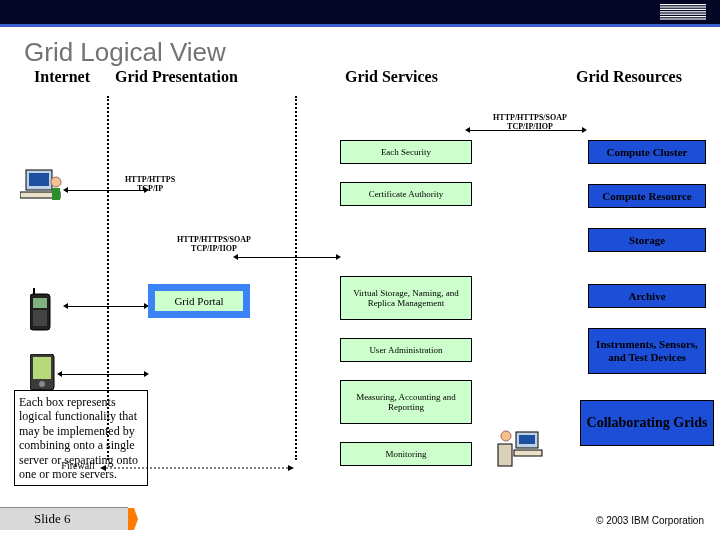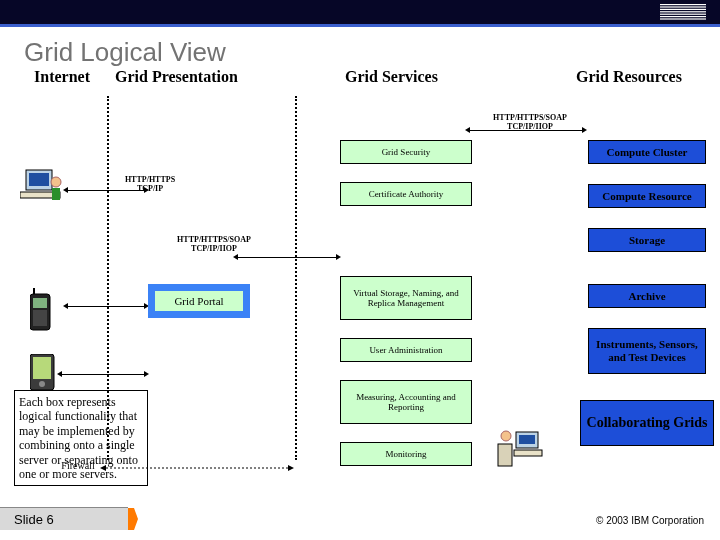--- a/index.html
+++ b/index.html
@@ -16,21 +16,21 @@
   .pbox{position:absolute;border:7px solid #3b82f6;background:#cfc;font-size:11px;text-align:center;display:flex;align-items:center;justify-content:center}
   .proto{position:absolute;font-size:8px;font-weight:700;text-align:center;line-height:1.1;width:92px}
   .note{position:absolute;border:1px solid #000;font-size:12px;width:124px;padding:4px;line-height:1.2}
   .fl{position:absolute;font-size:10px;text-align:center;width:56px}
   .arrow{position:absolute;height:1px;background:#000}
   .arrow:before,.arrow:after{content:"";position:absolute;width:0;height:0;border-top:3px solid transparent;border-bottom:3px solid transparent;top:-3px}
   .arrow:before{left:-5px;border-right:5px solid #000}
   .arrow:after{right:-5px;border-left:5px solid #000}
   .footer{position:absolute;left:0;right:0;bottom:0;height:35px}
   .foot-l{position:absolute;left:0;bottom:10px;width:128px;height:22px;background:#d9d9d9;border-top:1px solid #888;display:flex;align-items:center}
-  .foot-l span{font-family:Liberation Sans, sans-serif;font-size:13px;color:#000;padding-left:14px}
+  .foot-l span{font-family:Liberation Serif, serif;font-size:13px;color:#000;padding-left:34px}
   .chev{position:absolute;left:128px;bottom:10px;width:10px;height:22px;background:#ff7a00;clip-path:polygon(0 0,60% 0,100% 50%,60% 100%,0 100%)}
   .copy{position:absolute;right:16px;bottom:14px;font-family:Arial,sans-serif;font-size:10px;color:#000}
   .ico{position:absolute}
 </style>
 </head>
 <body>
 
 <div class="topbar">
   <svg width="46" height="16" viewBox="0 0 46 16">
     <g fill="#fff">
@@ -86,21 +86,21 @@
 TCP/IP/IIOP</div>
 
   <div class="arrow" style="left:68px;top:100px;width:76px"></div>
   <div class="arrow" style="left:68px;top:216px;width:76px"></div>
   <div class="arrow" style="left:62px;top:284px;width:82px"></div>
   <div class="arrow" style="left:238px;top:167px;width:98px"></div>
   <div class="arrow" style="left:470px;top:40px;width:112px"></div>
 
   <div class="pbox" style="left:148px;top:194px;width:88px;height:20px">Grid Portal</div>
 
-  <div class="sbox" style="left:340px;top:50px;width:124px;height:18px">Grid Security</div>
+  <div class="sbox" style="left:340px;top:50px;width:124px;height:18px">Each Security</div>
   <div class="sbox" style="left:340px;top:92px;width:124px;height:18px">Certificate Authority</div>
   <div class="sbox" style="left:340px;top:186px;width:124px;height:38px">Virtual Storage, Naming, and Replica Management</div>
   <div class="sbox" style="left:340px;top:248px;width:124px;height:18px">User Administration</div>
   <div class="sbox" style="left:340px;top:290px;width:124px;height:38px">Measuring, Accounting and Reporting</div>
   <div class="sbox" style="left:340px;top:352px;width:124px;height:18px">Monitoring</div>
 
   <div class="rbox" style="left:588px;top:50px;width:108px;height:18px">Compute Cluster</div>
   <div class="rbox" style="left:588px;top:94px;width:108px;height:18px">Compute Resource</div>
   <div class="rbox" style="left:588px;top:138px;width:108px;height:18px">Storage</div>
   <div class="rbox" style="left:588px;top:194px;width:108px;height:18px">Archive</div>

